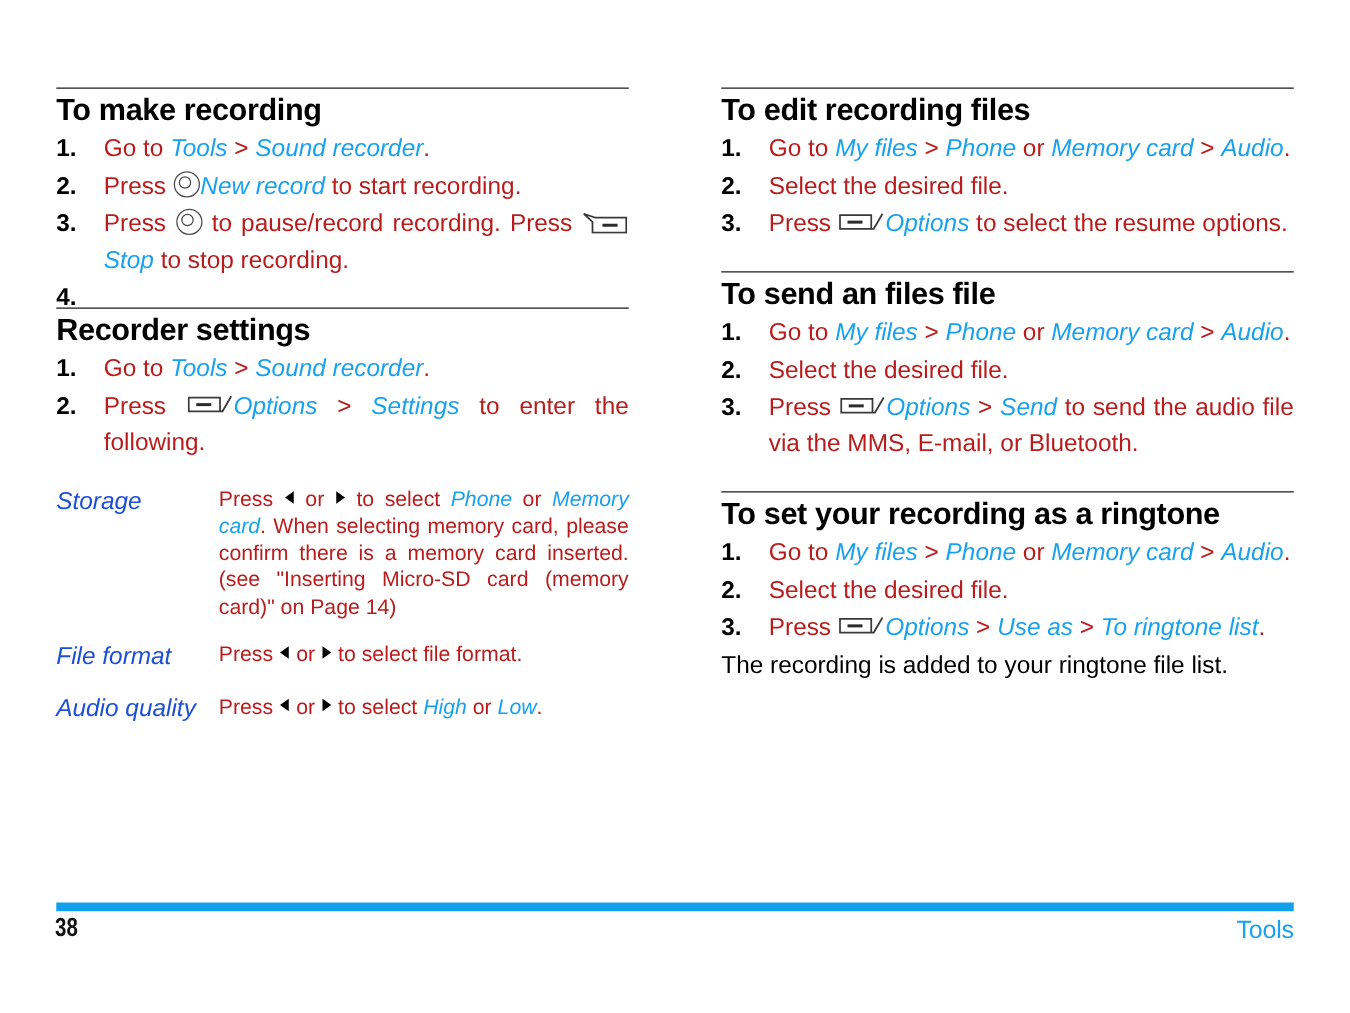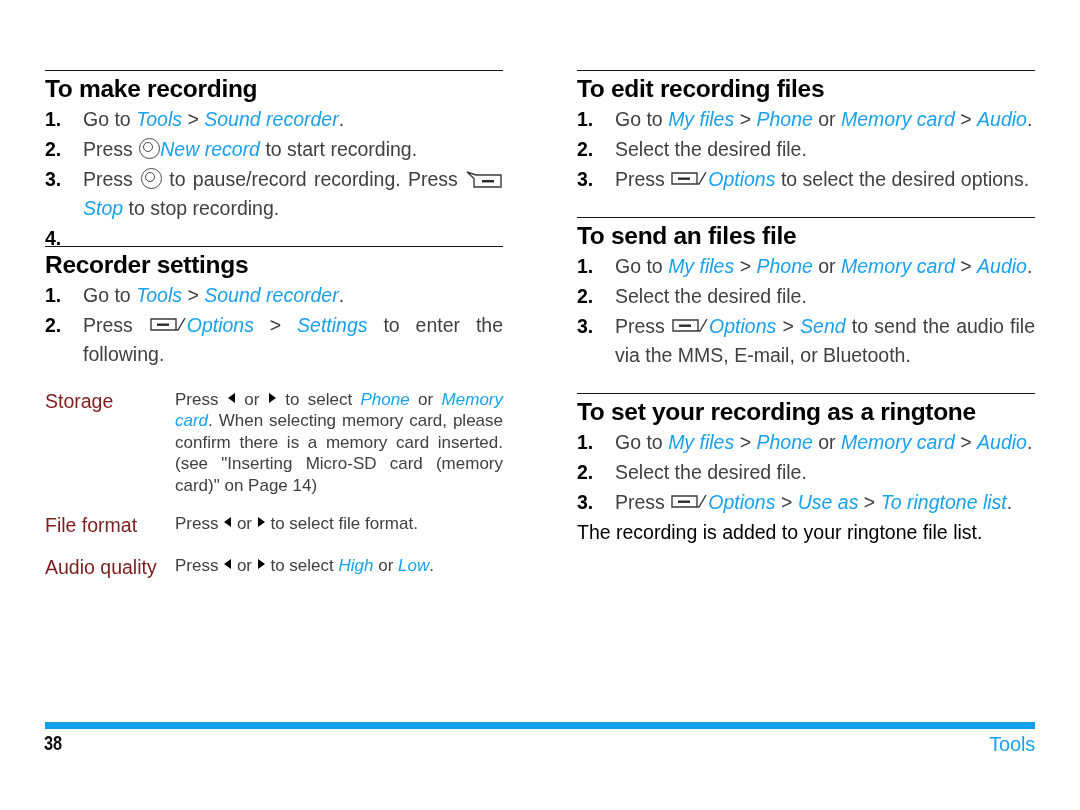--- a/index.html
+++ b/index.html
@@ -85,32 +85,33 @@
     line-height: 1.48;
     margin: 0;
     text-align: left;
   }
 
   
   .b {
     color: #18A1EE;
     font-style: italic;
   }
-  .k { color: #404040; }
+  .k { color: #b91c1c; }
 
   
   .defs { margin-top: 20px; }
   .defrow {
     display: flex;
     margin-bottom: 17px;
   }
   .defterm {
     width: 130px;
     flex: 0 0 130px;
-    color: #7f1d1d;
+    color: #1d4ed8;
+    font-style: italic;
     font-size: 19.5px;
     line-height: 1.28;
   }
   .defbody {
     flex: 1 1 auto;
     font-size: 17px;
     line-height: 1.26;
     text-align: justify;
     text-justify: inter-word;
   }
@@ -242,21 +243,21 @@
     <div class="col" id="col-right">
         <div class="section">
           <div class="rule"></div>
           <h2 class="sect-title">To edit recording files</h2>
           <ol class="steps">
             <li><span class="num">1.</span><span><span class="k">Go to </span><span class="b">My files</span><span class="k"> &gt; </span><span class="b">Phone</span><span class="k"> or </span><span class="b">Memory card</span><span class="k"> &gt; </span><span class="b">Audio</span><span class="k">.</span></span></li>
             <li><span class="num">2.</span><span><span class="k">Select the desired file.</span></span></li>
             <li><span class="num">3.</span><span><span class="k">Press </span><span class="ico ico-softR"><svg width="36" height="17" viewBox="0 0 36 17">
                     <path d="M1 2 L26 2 L26 13 L28 13 L35 1 L28 13 L1 13 Z" fill="#fff" stroke="#3a3a3a" stroke-width="1.4" stroke-linejoin="miter"></path>
                     <rect x="7" y="6.5" width="12" height="2.4" fill="#2c2c2c"></rect>
-                  </svg></span><span class="b">Options</span><span class="k"> to select the desired options.</span></span></li>
+                  </svg></span><span class="b">Options</span><span class="k"> to select the resume options.</span></span></li>
           </ol>
         </div>
         <div class="section gap-top">
           <div class="rule"></div>
           <h2 class="sect-title">To send an files file</h2>
           <ol class="steps">
             <li><span class="num">1.</span><span><span class="k">Go to </span><span class="b">My files</span><span class="k"> &gt; </span><span class="b">Phone</span><span class="k"> or </span><span class="b">Memory card</span><span class="k"> &gt; </span><span class="b">Audio</span><span class="k">.</span></span></li>
             <li><span class="num">2.</span><span><span class="k">Select the desired file.</span></span></li>
             <li><span class="num">3.</span><span><span class="k">Press </span><span class="ico ico-softR"><svg width="36" height="17" viewBox="0 0 36 17">
                     <path d="M1 2 L26 2 L26 13 L28 13 L35 1 L28 13 L1 13 Z" fill="#fff" stroke="#3a3a3a" stroke-width="1.4" stroke-linejoin="miter"></path>

